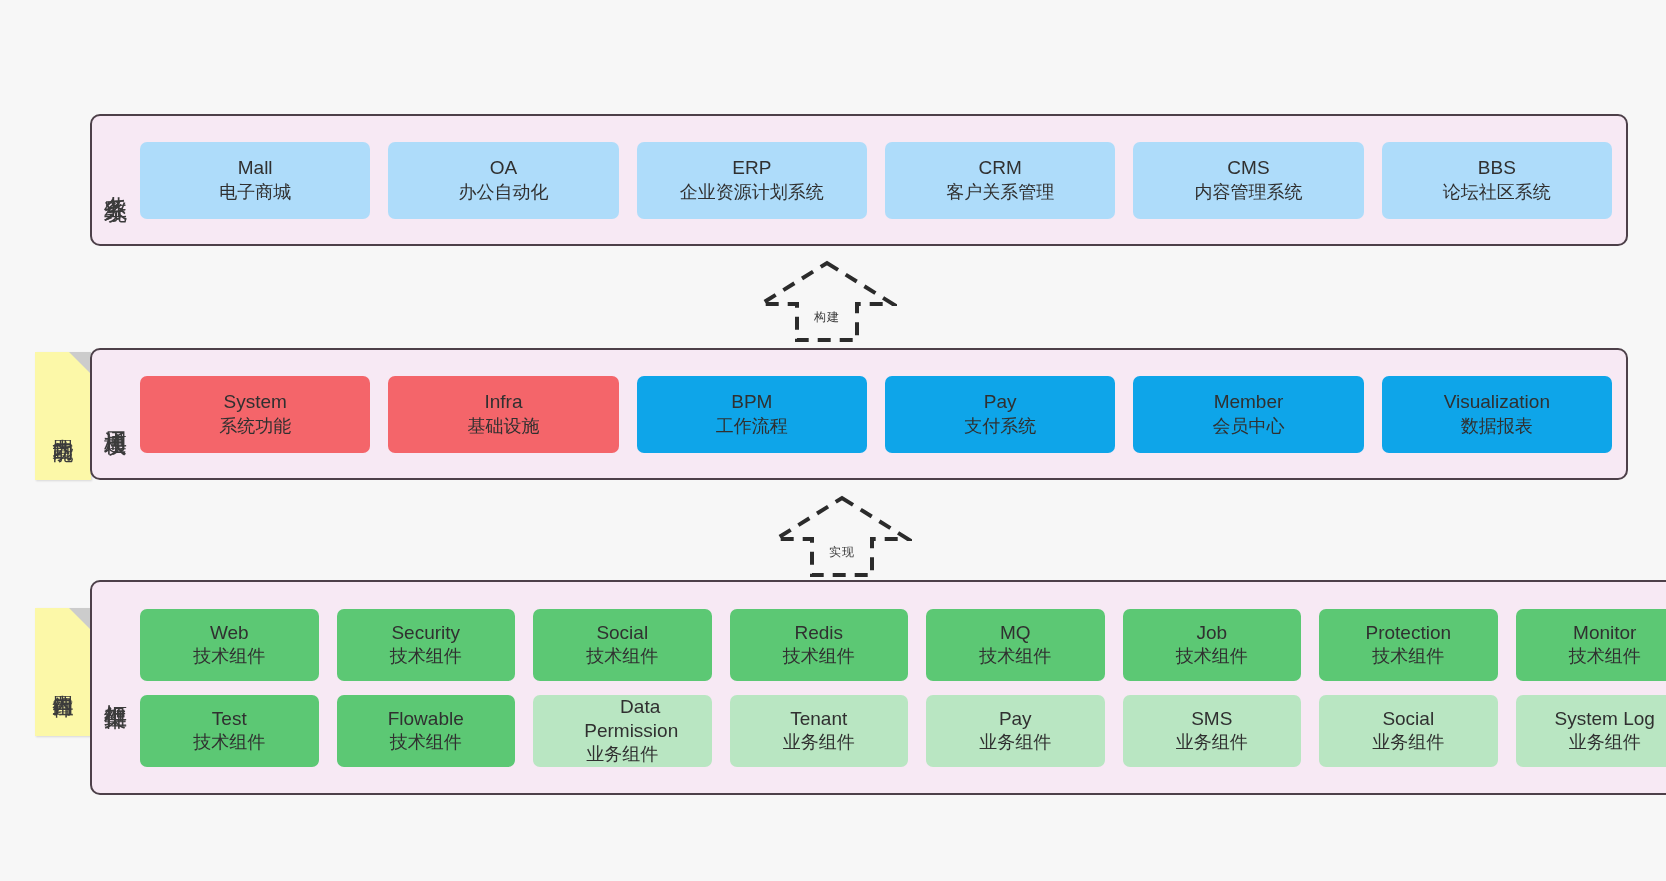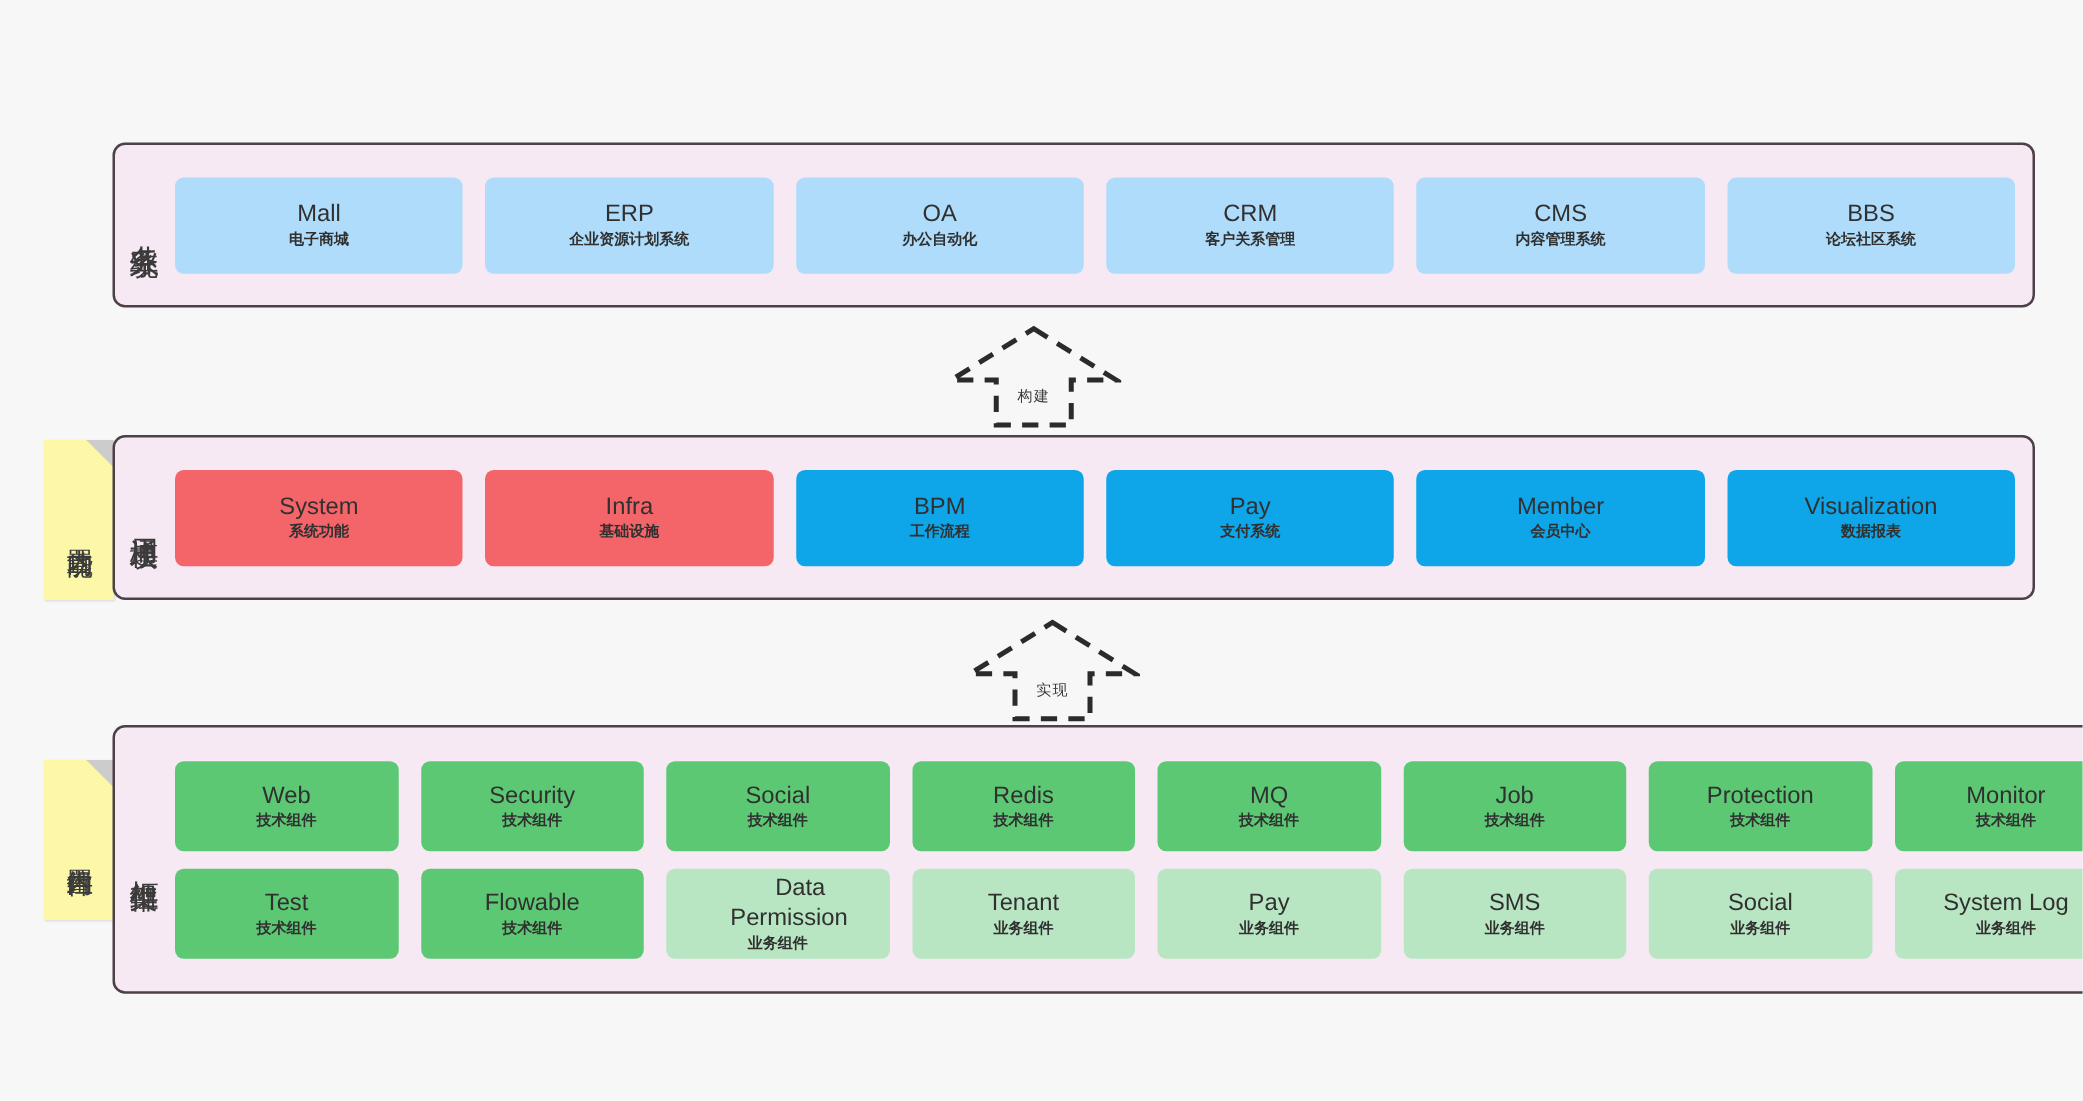--- a/index.html
+++ b/index.html
@@ -78,23 +78,22 @@
     box-sizing: border-box;
     padding: 6px 6px;
     line-height: 1.28;
   }
   .card .en {
     font-size: 19px;
     color: #303030;
     white-space: normal;
   }
   .card .cn {
-    font-size: 12px;
+    font-size: 18px;
     color: #303030;
-    font-weight: bold;
   }
 
   .card.h-business { height: 77px; }
   .card.h-module   { height: 77px; }
   .card.h-comp     { height: 72px; }
 
   
   .c-blue        { background: #aedcfa; }
   .c-red         { background: #f4656a; }
   .c-pink        { background: #0ea5e9; }
@@ -151,26 +150,26 @@
 
   <div class="layer" id="layer-business" style="left:90px; top:114px; width:1538px; height:132px;">
     <div class="layer-title">业务系统</div>
     <div class="layer-body">
       <div class="row">
         <div class="card h-business c-blue">
           <span class="en">Mall</span>
           <span class="cn">电子商城</span>
         </div>
         <div class="card h-business c-blue">
+          <span class="en">OA</span>
+          <span class="cn">办公自动化</span>
+        </div>
+        <div class="card h-business c-blue">
           <span class="en">ERP</span>
           <span class="cn">企业资源计划系统</span>
-        </div>
-        <div class="card h-business c-blue">
-          <span class="en">OA</span>
-          <span class="cn">办公自动化</span>
         </div>
         <div class="card h-business c-blue">
           <span class="en">CRM</span>
           <span class="cn">客户关系管理</span>
         </div>
         <div class="card h-business c-blue">
           <span class="en">CMS</span>
           <span class="cn">内容管理系统</span>
         </div>
         <div class="card h-business c-blue">

